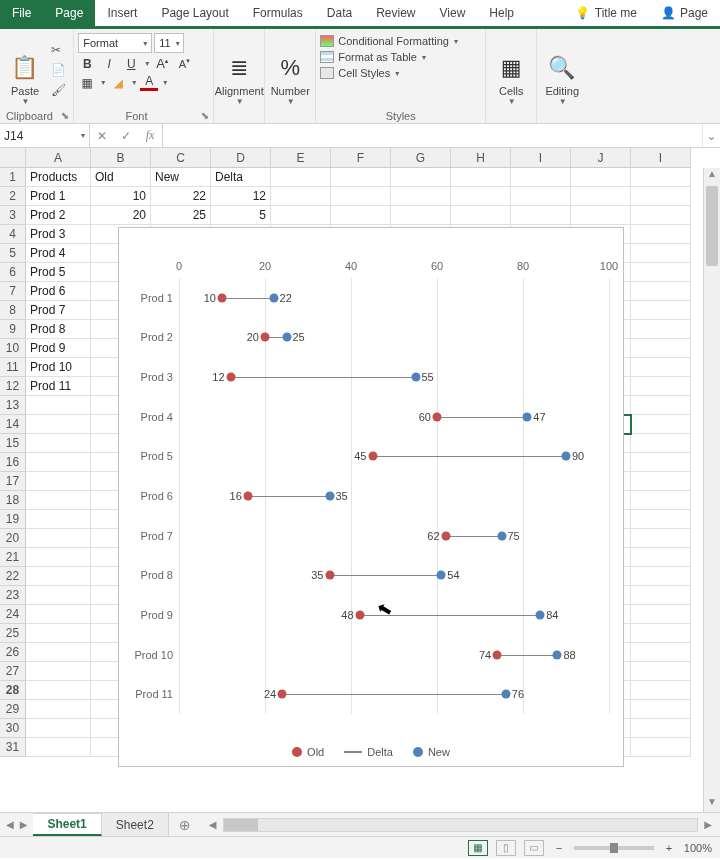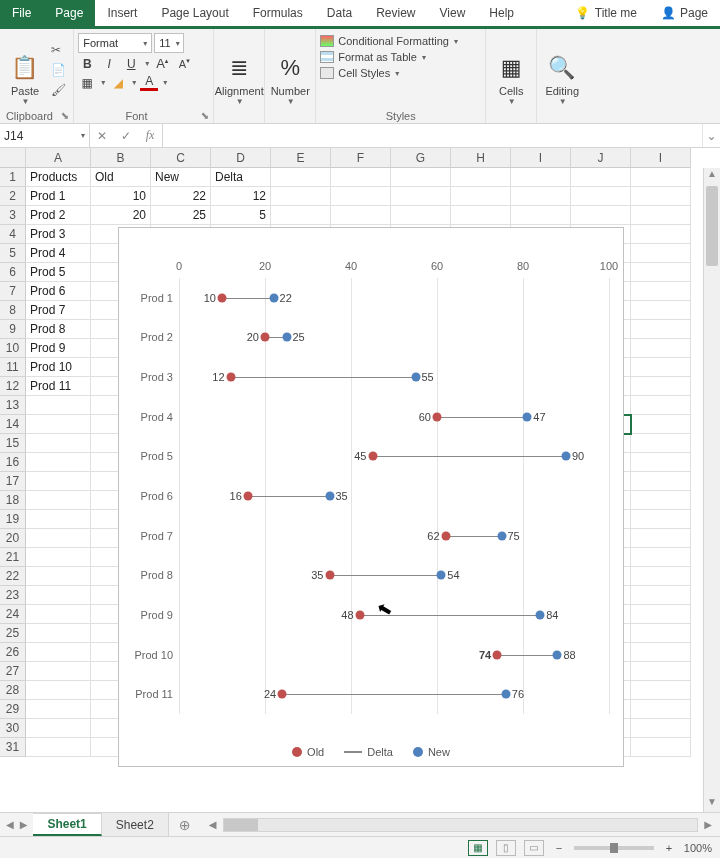--- a/index.html
+++ b/index.html
@@ -287,21 +287,21 @@
         <div class="row-h" style="height: 19px;">18</div>
         <div class="row-h" style="height: 19px;">19</div>
         <div class="row-h" style="height: 19px;">20</div>
         <div class="row-h" style="height: 19px;">21</div>
         <div class="row-h" style="height: 19px;">22</div>
         <div class="row-h" style="height: 19px;">23</div>
         <div class="row-h" style="height: 19px;">24</div>
         <div class="row-h" style="height: 19px;">25</div>
         <div class="row-h" style="height: 19px;">26</div>
         <div class="row-h" style="height: 19px;">27</div>
-        <div class="row-h" style="height: 19px;">28</div>
+        <div class="row-h" style="height: 19px; font-weight: bold;">28</div>
         <div class="row-h" style="height: 19px;">29</div>
         <div class="row-h" style="height: 19px;">30</div>
         <div class="row-h" style="height: 19px;">31</div>
       </div>
   </div>
   <div style="flex:1; position:relative;">
     <div class="col-headers" id="col-headers">
         <div class="col-h" style="width: 65px;">A</div>
         <div class="col-h" style="width: 60px;">B</div>
         <div class="col-h" style="width: 60px;">C</div>
@@ -746,21 +746,21 @@
             <div class="ycat" style="top: 336.909px;">Prod 9</div>
             <div class="connector" style="top: 336.909px; left: 180.6px; width: 180.6px;"></div>
             <div class="dot old" style="left: 180.6px; top: 336.909px;"></div>
             <div class="dot new" style="left: 361.2px; top: 336.909px;"></div>
             <div class="dlabel-old" style="left: 180.6px; top: 336.909px;">48</div>
             <div class="dlabel-new" style="left: 361.2px; top: 336.909px;">84</div>
             <div class="ycat" style="top: 376.545px;">Prod 10</div>
             <div class="connector" style="top: 376.545px; left: 318.2px; width: 60.2px;"></div>
             <div class="dot old" style="left: 318.2px; top: 376.545px;"></div>
             <div class="dot new" style="left: 378.4px; top: 376.545px;"></div>
-            <div class="dlabel-old" style="left: 318.2px; top: 376.545px; font-weight: bold;">74</div>
+            <div class="dlabel-old" style="left: 318.2px; top: 376.545px;">74</div>
             <div class="dlabel-new" style="left: 378.4px; top: 376.545px;">88</div>
             <div class="ycat" style="top: 416.182px;">Prod 11</div>
             <div class="connector" style="top: 416.182px; left: 103.2px; width: 223.6px;"></div>
             <div class="dot old" style="left: 103.2px; top: 416.182px;"></div>
             <div class="dot new" style="left: 326.8px; top: 416.182px;"></div>
             <div class="dlabel-old" style="left: 103.2px; top: 416.182px;">24</div>
             <div class="dlabel-new" style="left: 326.8px; top: 416.182px;">76</div>
           </div>
         <div class="legend">
           <div class="item">

